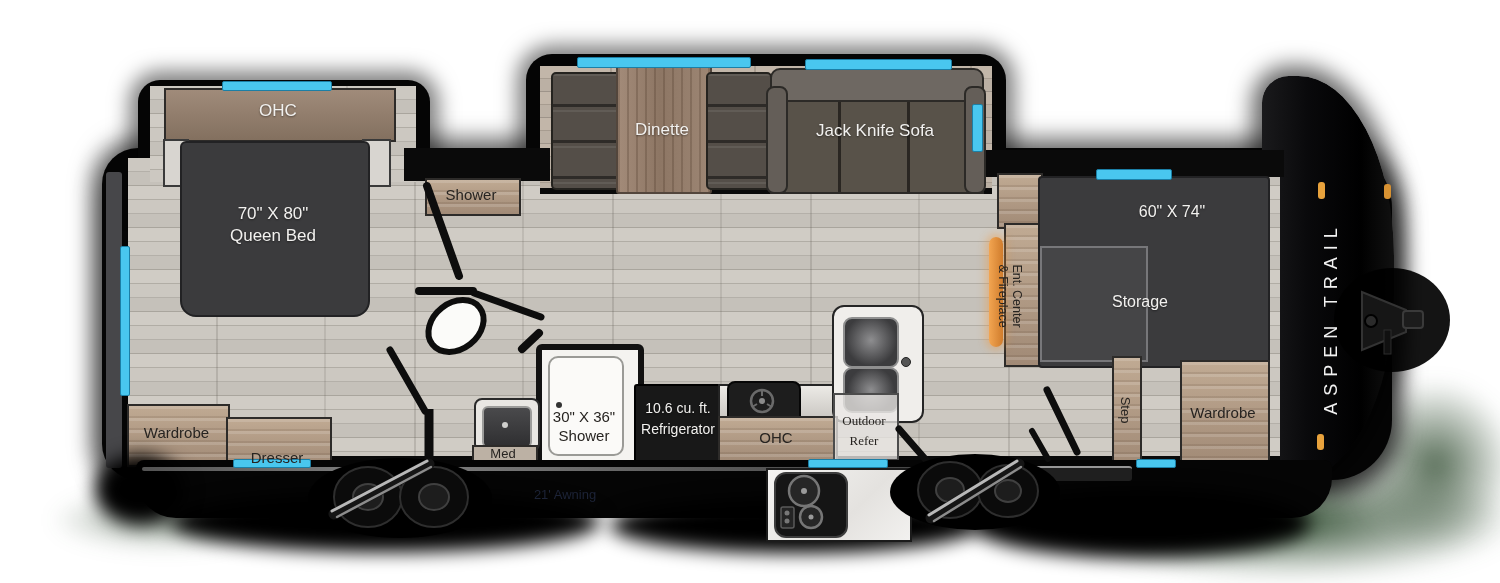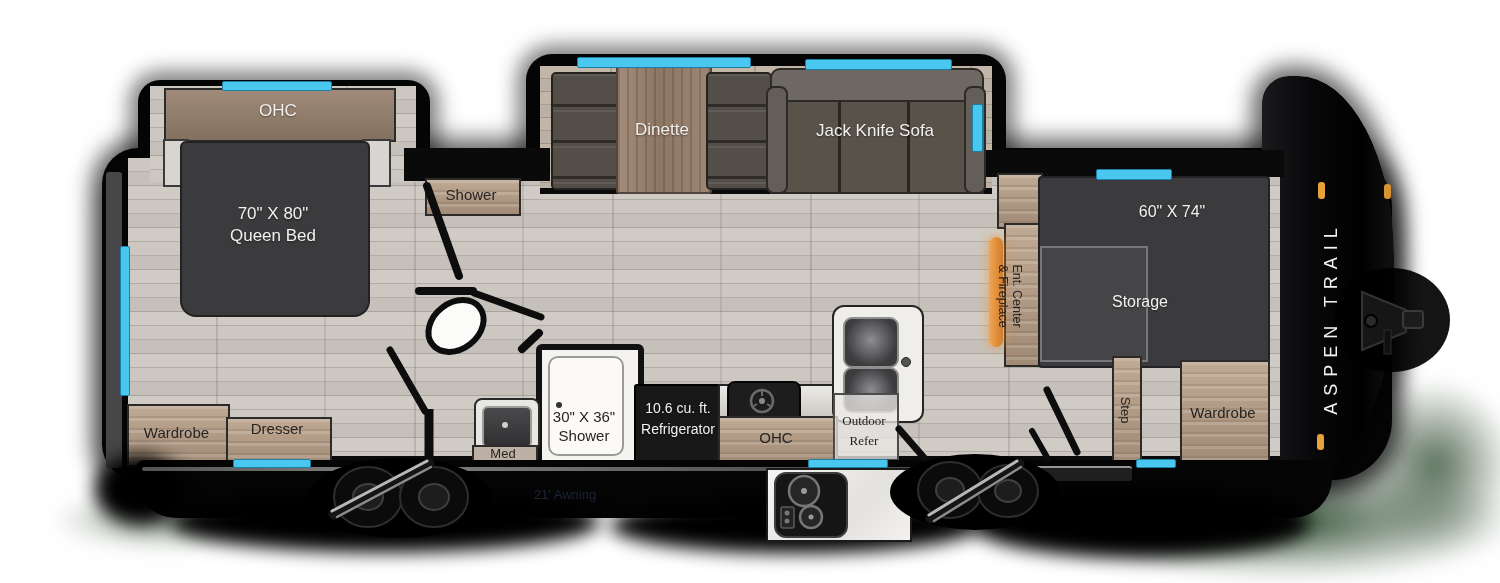--- a/index.html
+++ b/index.html
@@ -195,21 +195,21 @@
   </svg>
 
   <div class="lbl" style="left:164px;top:100px;width:228px;">OHC</div>
 
   <div class="lbl" style="left:180px;top:203px;width:186px;">
     <div>70" X 80"</div>
     <div>Queen Bed</div>
   </div>
 
   <div class="lbl lbl-dark" style="left:127px;top:423px;width:99px;font-size:15px;">Wardrobe</div>
-  <div class="lbl lbl-dark" style="left:226px;top:419px;width:102px;font-size:15px;">Dresser</div>
+  <div class="lbl lbl-dark" style="left:226px;top:448px;width:102px;font-size:15px;">Dresser</div>
   <div class="lbl lbl-dark" style="left:425px;top:185px;width:92px;font-size:15px;">Shower</div>
 
   <div class="lbl" style="left:606px;top:119px;width:112px;">Dinette</div>
   <div class="lbl" style="left:785px;top:120px;width:180px;">Jack Knife Sofa</div>
 
   <div class="lbl lbl-dark" style="left:540px;top:408px;width:88px;font-size:15px;line-height:1.25;">
     <div>30" X 36"</div>
     <div>Shower</div>
   </div>
   <div class="lbl lbl-dark" style="left:472px;top:446px;width:62px;font-size:13px;">Med</div>

